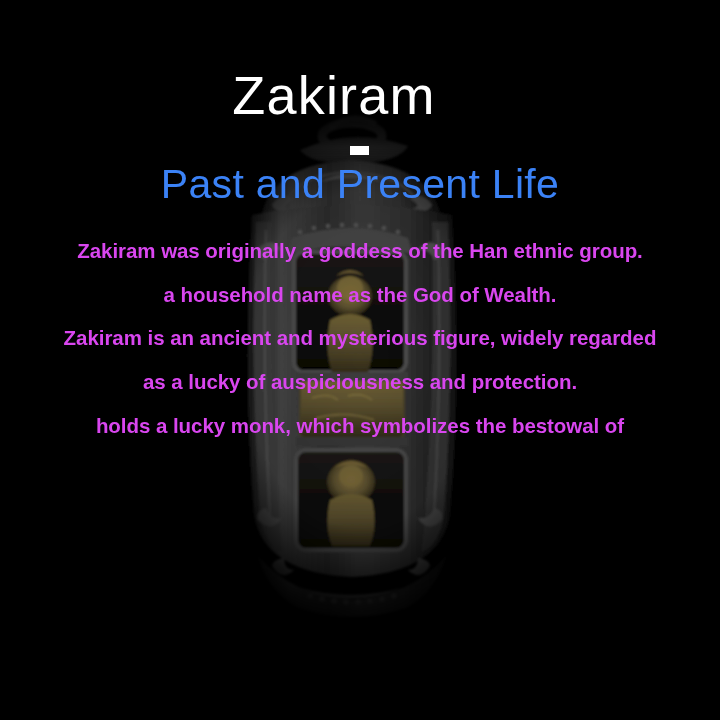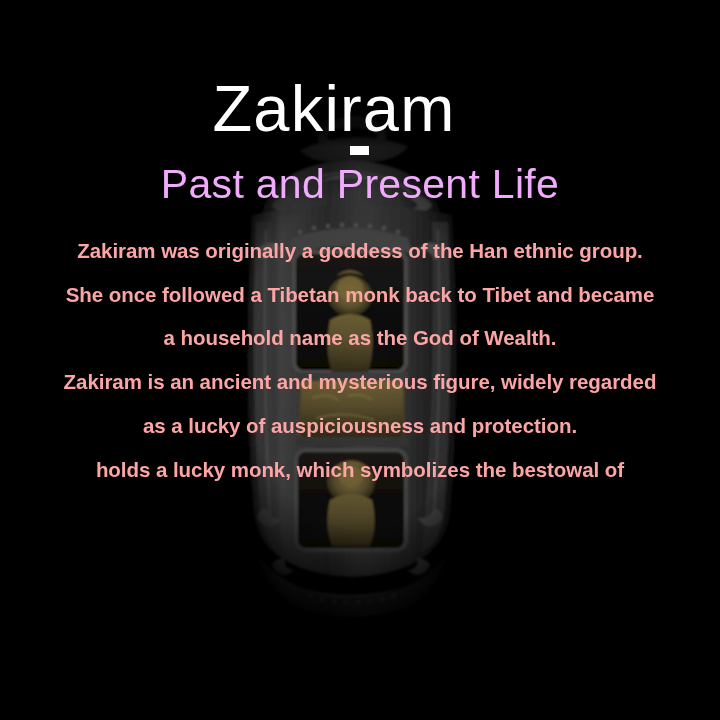--- a/index.html
+++ b/index.html
@@ -30,23 +30,23 @@
     position: absolute;
     left: 0; top: 0;
     width: 720px;
     height: 720px;
     text-align: center;
   }
 
   .title {
     position: absolute;
     left: 0;
-    top: 76px;
+    top: 68px;
     width: 668px;
-    font-size: 65px;
+    font-size: 54px;
     font-weight: 300;
     letter-spacing: 1.2px;
     line-height: 1;
     color: #ffffff;
     white-space: nowrap;
   }
 
   .title-dash {
     position: absolute;
     left: 350px;
@@ -58,36 +58,36 @@
 
   .subtitle {
     position: absolute;
     left: 0;
     top: 162px;
     width: 720px;
     font-size: 41px;
     font-weight: 400;
     letter-spacing: 0.3px;
     line-height: 1.1;
-    color: #f0abfc;
+    color: #3b82f6;
     white-space: nowrap;
   }
 
   .body-block {
     position: absolute;
     left: 40px;
     top: 229px;
     width: 640px;
   }
   .body-line {
     font-size: 20.5px;
     font-weight: 600;
     line-height: 43.7px;
     letter-spacing: -0.05px;
-    color: #fca5a5;
+    color: #d946ef;
     white-space: nowrap;
   }
 </style>
 </head>
 <body>
 
 <div id="stage">
 
   <svg id="bg-art" viewBox="0 0 720 720">
     <defs>
@@ -209,21 +209,20 @@
   <div id="content">
 
     <div class="title">Zakiram</div>
 
     <div class="title-dash"></div>
 
     <div class="subtitle">Past and Present Life</div>
 
     <div class="body-block">
       <div class="body-line">Zakiram was originally a goddess of the Han ethnic group.</div>
-      <div class="body-line">She once followed a Tibetan monk back to Tibet and became</div>
       <div class="body-line">a household name as the God of Wealth.</div>
       <div class="body-line">Zakiram is an ancient and mysterious figure, widely regarded</div>
       <div class="body-line">as a lucky of auspiciousness and protection.</div>
       <div class="body-line">holds a lucky monk, which symbolizes the bestowal of</div>
     </div>
 
   </div>
 </div>
 
 </body></html>

